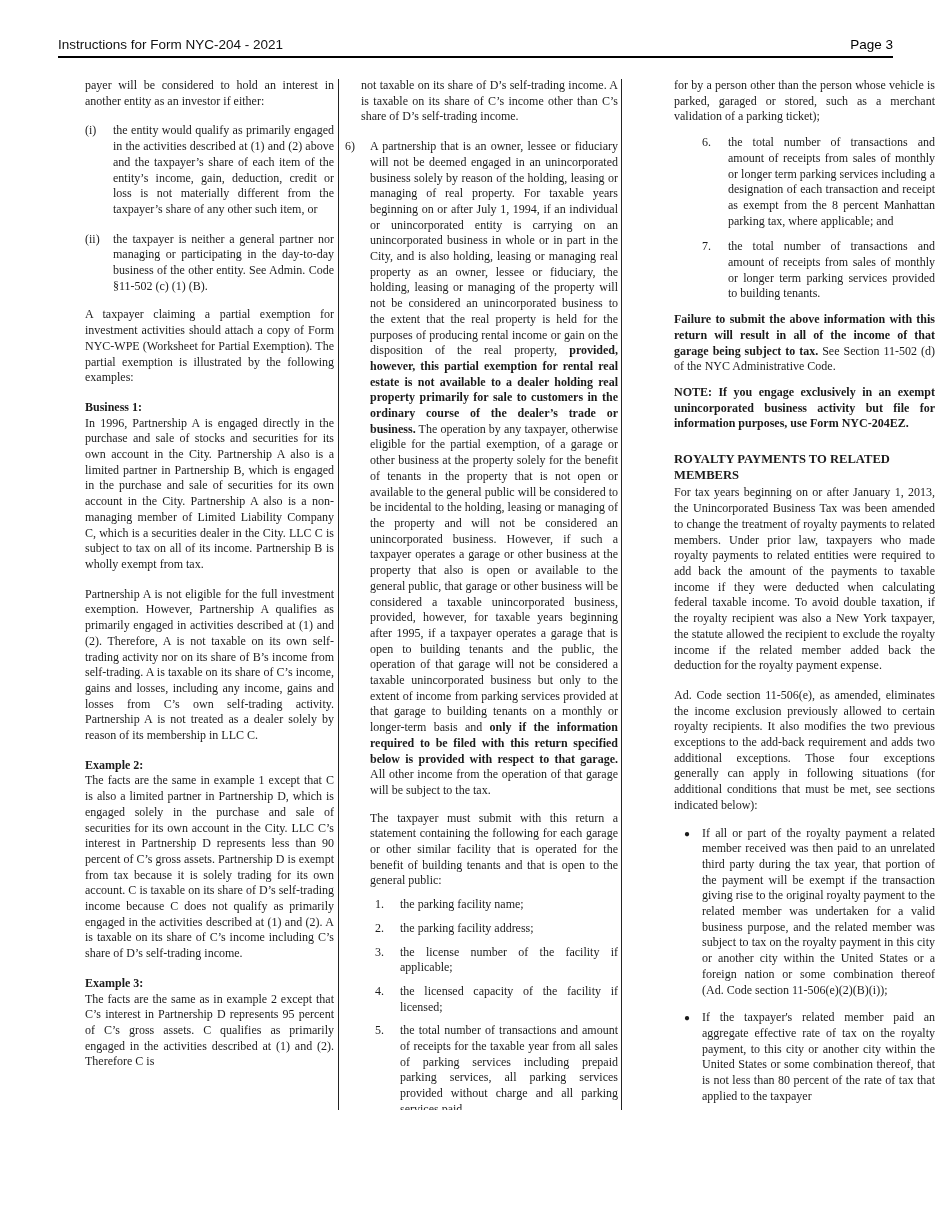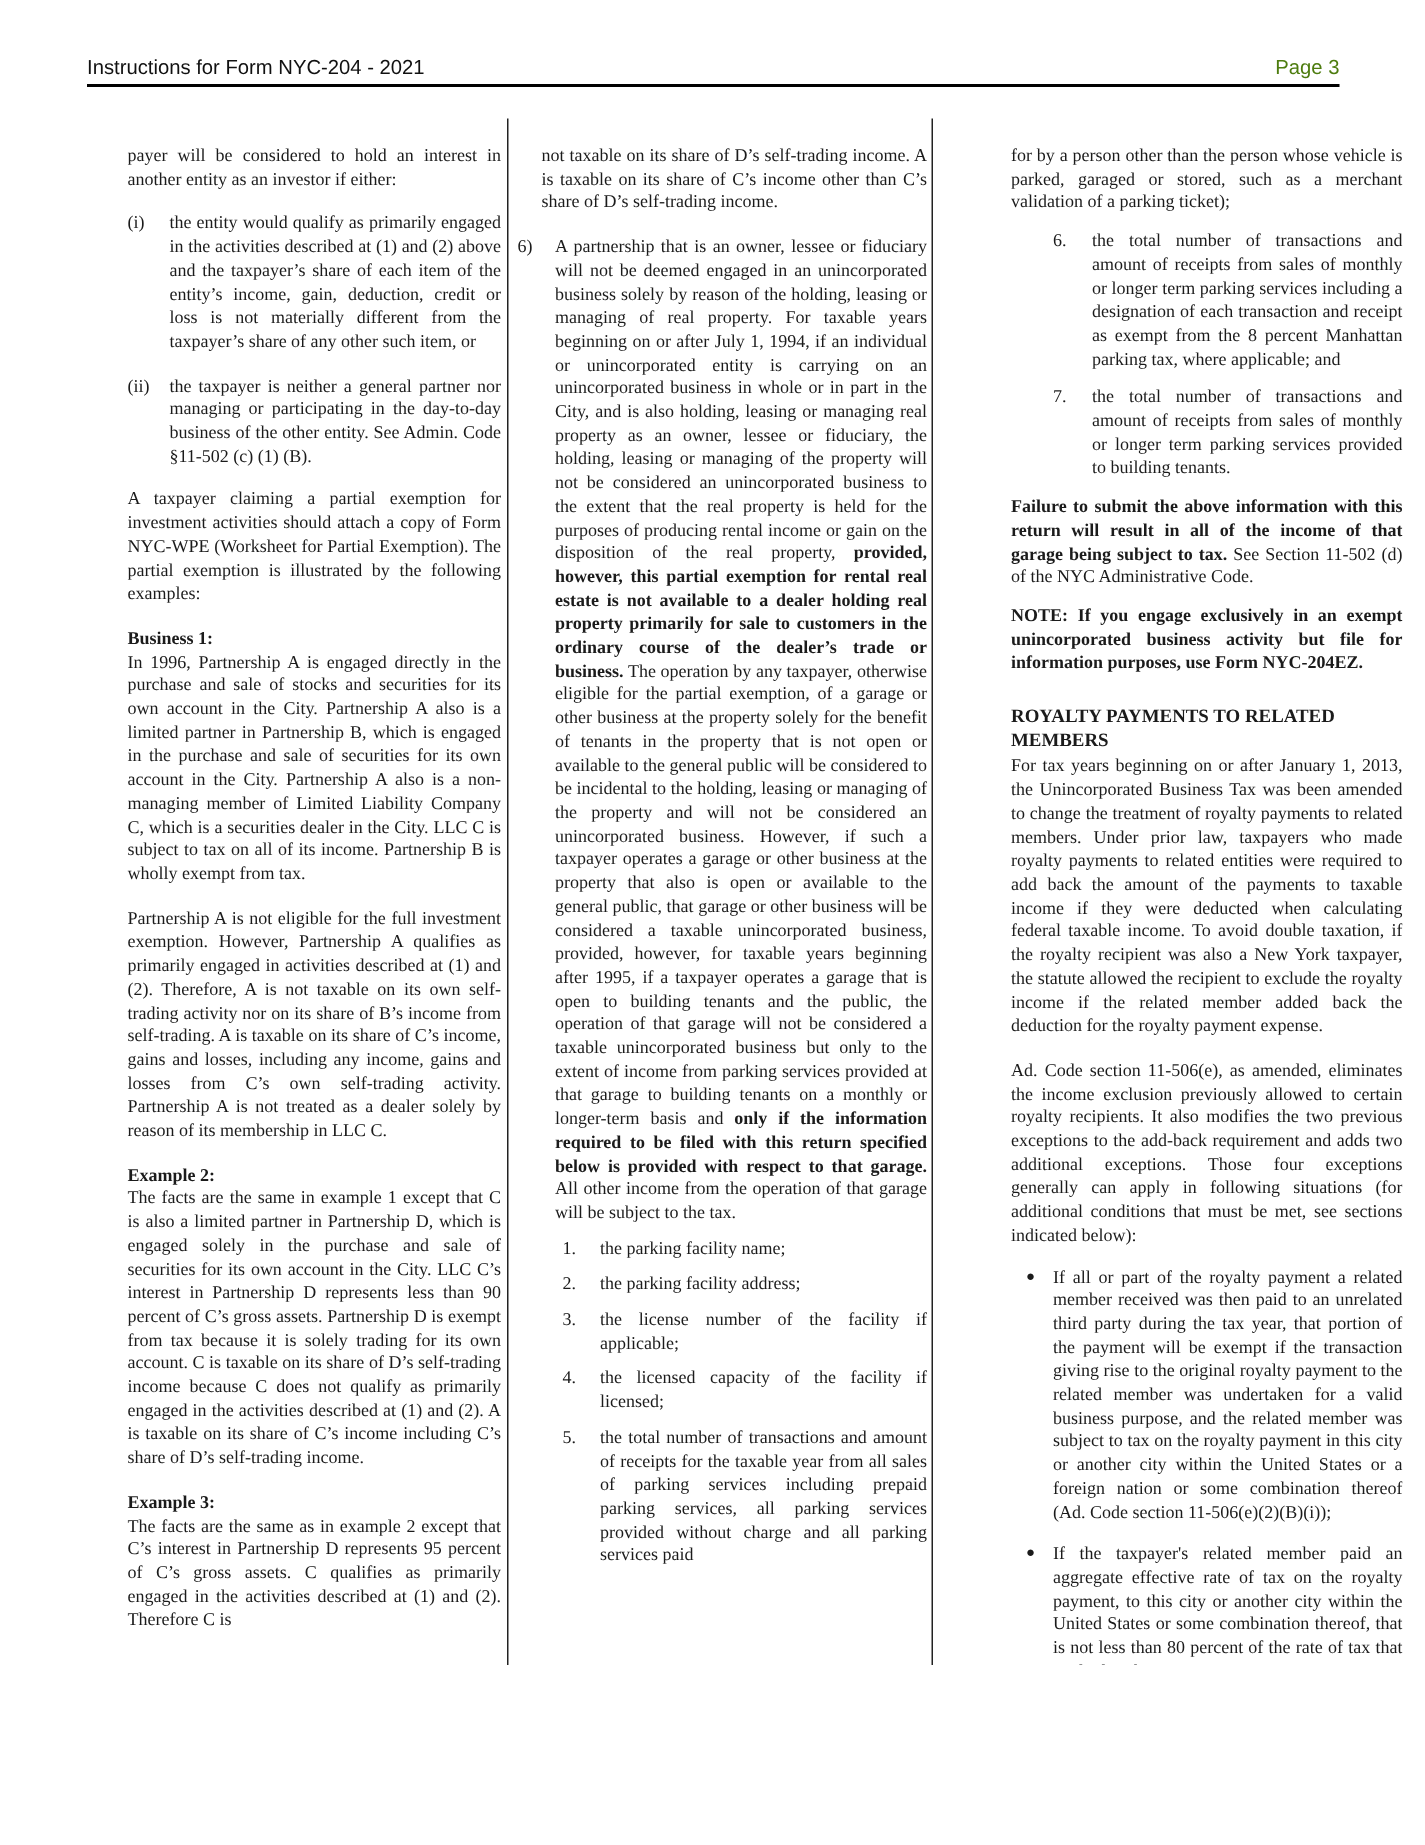--- a/index.html
+++ b/index.html
@@ -7,27 +7,27 @@
     position:relative; width:950px; height:1110px; background:#ffffff;
     font-family:"Liberation Serif", serif; color:#1b1b1b; overflow:hidden;
   }
   
   .hdr-title {
     position:absolute; left:58px; top:37px;
     font-family:"Liberation Sans", sans-serif; font-size:13.5px; color:#111;
   }
   .hdr-page {
     position:absolute; right:57px; top:37px;
-    font-family:"Liberation Sans", sans-serif; font-size:13.5px; color:#4d7c0f;
+    font-family:"Liberation Sans", sans-serif; font-size:13.5px; color:#000000;
   }
   .hdr-rule { position:absolute; left:58px; width:835px; top:56px; height:2px; background:#000; }
 
   
   .col {
-    position:absolute; top:96px; font-size:12px; line-height:15.7px;
+    position:absolute; top:78px; font-size:12px; line-height:15.7px;
     text-align:justify; overflow:hidden; height:1095px;
   }
   .col1 { left:85px;  width:249px; }
   .col2 { left:345px; width:273px; }
   .col3 { left:630px; width:261px;margin-left:44px; }
   .vrule { position:absolute; top:79px; width:1px; height:1090px; background:#222; }
   .vr1 { left:338px; } .vr2 { left:621px; }
 
   .col p { margin:0 0 10px 0; }
   .b { font-weight:bold; }
@@ -96,20 +96,21 @@
   </div>
 
   <div class="col col2">
     <p style="margin-left:16px">not taxable on its share of D’s self-trading income.  A is taxable on its share of C’s income other than C’s share of D’s self-trading income.</p>
 
     <div class="hang">
       <span class="lbl" style="flex-basis:25px">6)</span>
       <div class="body"><span>A partnership that is an owner, lessee or fiduciary will not be deemed engaged in an unincorporated business solely by reason of the holding, leasing or managing of real property. For taxable years beginning on or after July 1, 1994, if an individual or unincorporated entity is carrying on an unincorporated business in whole or in part in the City, and is also holding, leasing or managing real property as an owner, lessee or fiduciary, the holding, leasing or managing of the property will not be considered an unincorporated business to the extent that the real property is held for the purposes of producing rental income or gain on the disposition of the real property, </span><span class="b">provided, however, this partial exemption for rental real estate is not available to a dealer holding real property primarily for sale to customers in the ordinary course of the dealer’s trade or business.</span><span>  The operation by any taxpayer, otherwise eligible for the partial exemption, of a garage or other business at the property solely for the benefit of tenants in the property that is not open or available to the general public will be considered to be incidental to the holding, leasing or managing of the property and will not be considered an unincorporated business.  However, if such a taxpayer operates a garage or other business at the property that also is open or available to the general public, that garage or other business will be considered a taxable unincorporated business, provided, however, for taxable years beginning after 1995, if a taxpayer operates a garage that is open to building tenants and the public, the operation of that garage will not be considered a taxable unincorporated business but only to the extent of income from parking services provided at that garage to building tenants on a monthly or longer-term basis and </span><span class="b">only if the information required to be filed with this return specified below is provided with respect to that garage.</span><span>  All other income from the operation of that garage will be subject to the tax.</span></div>
     </div>
 
+    <p style="margin:12px 0 0 25px">The taxpayer must submit with this return a statement containing the following for each garage or other similar facility that is operated for the benefit of building tenants and that is open to the general public:</p>
 
     <div class="sublist">
       <div class="hang">
         <span class="lbl">1.</span>
         <div class="body">the parking facility name;</div>
       </div>
       <div class="hang">
         <span class="lbl">2.</span>
         <div class="body">the parking facility address;</div>
       </div>

